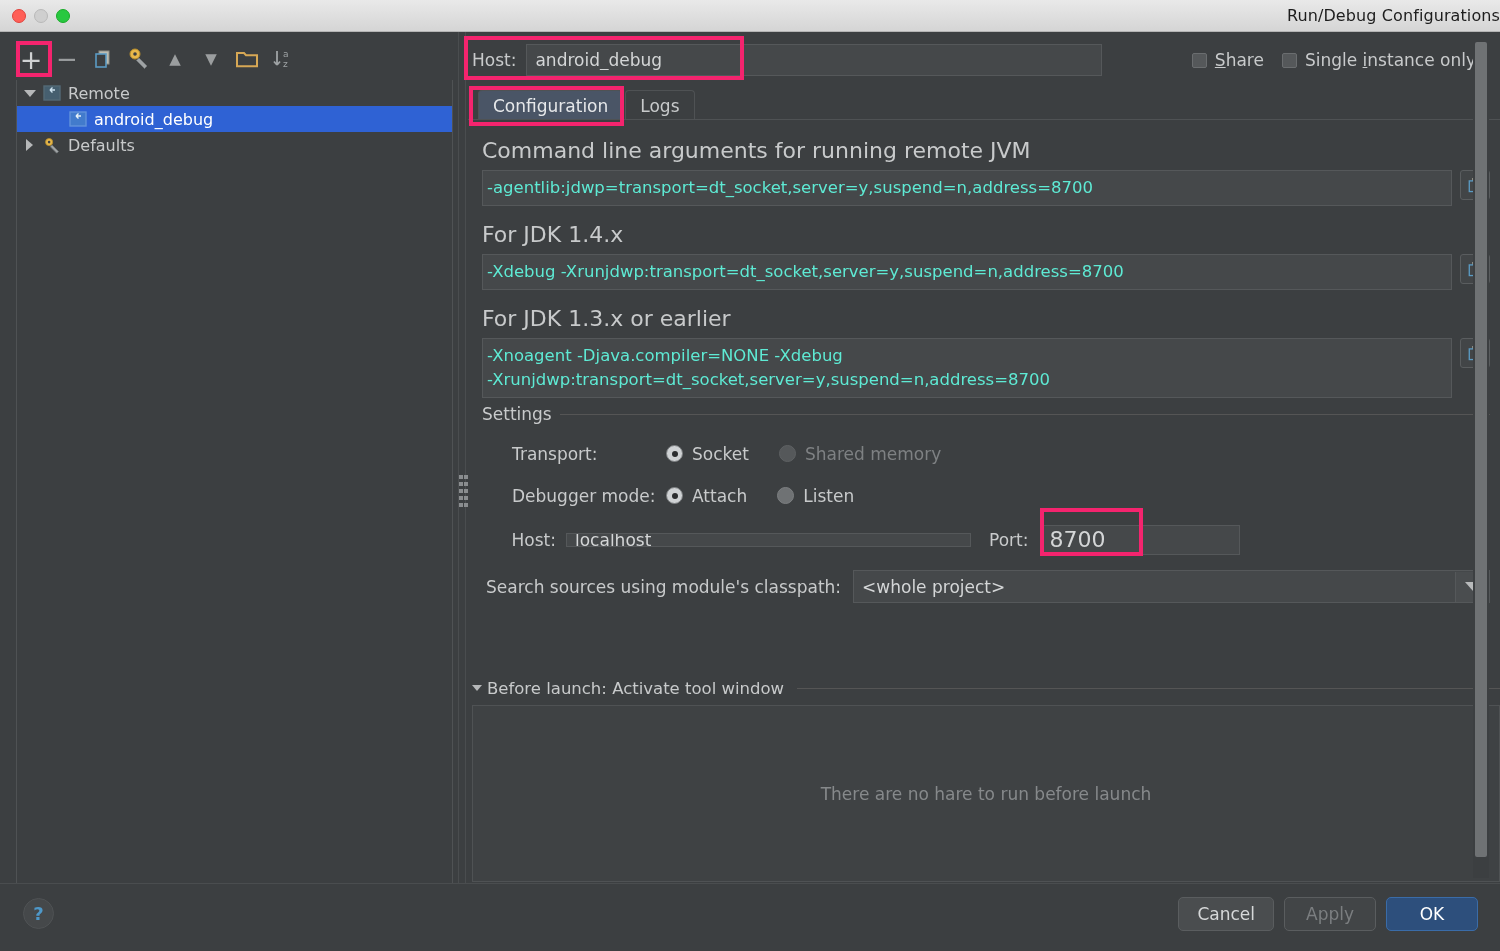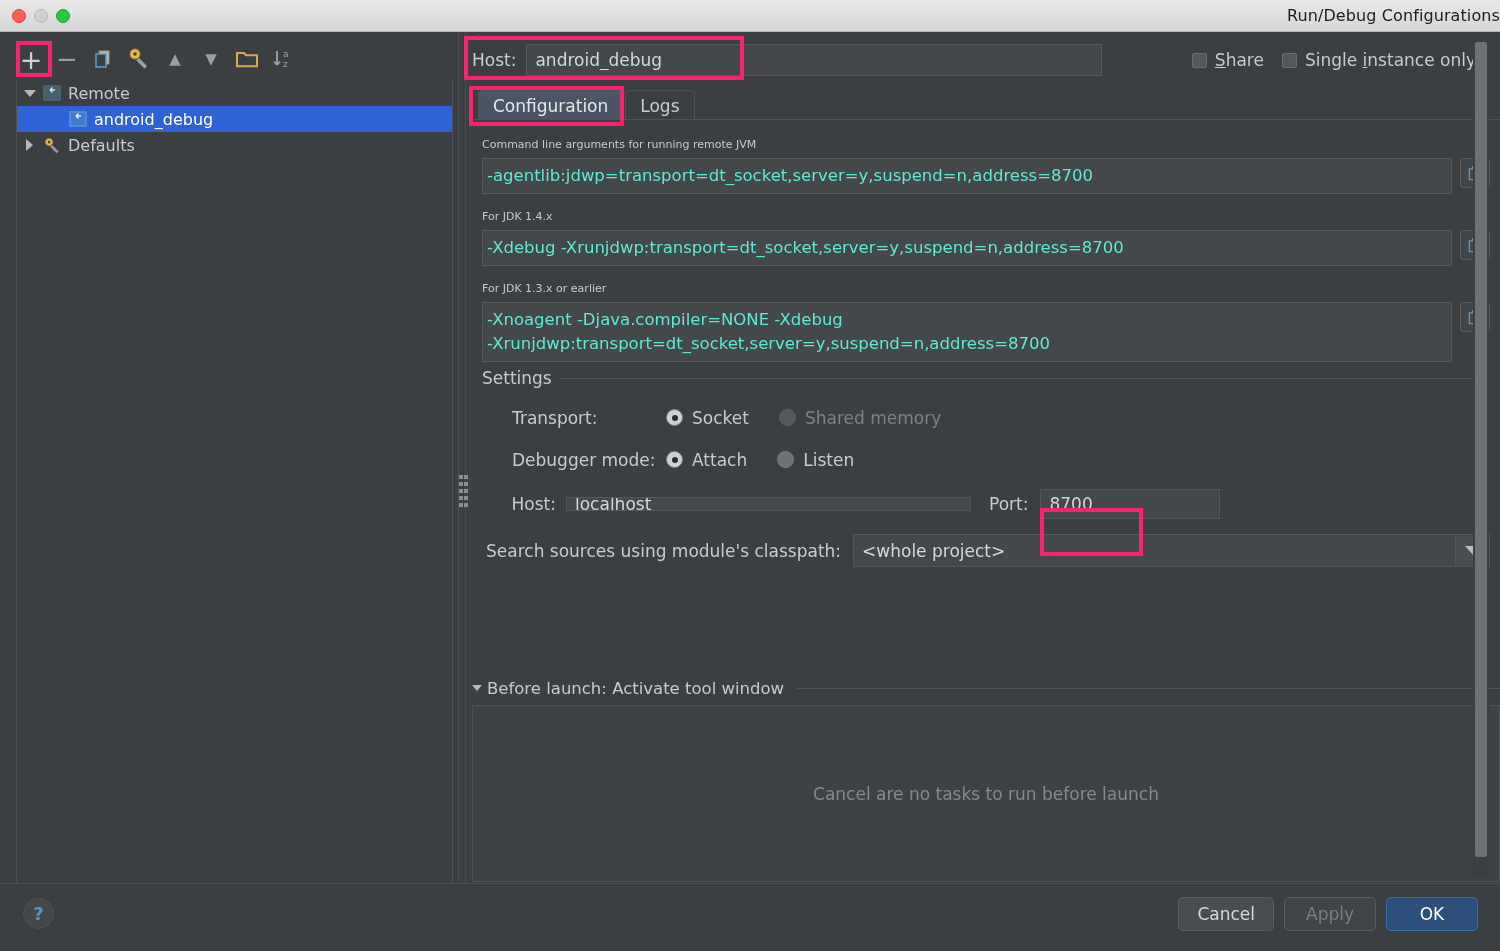--- a/index.html
+++ b/index.html
@@ -117,21 +117,21 @@
     border-radius: 4px 4px 0 0; background: #3c3f41;
     position: relative;
   }
   .tab.active { background: #4a5566; color: #e6e8ea; }
 
   .tabpanel {
     position: absolute; left: 0px; top: 87px; width: 1032px; height: 540px;
     border-top: 1px solid #4f5254;
     padding: 18px 10px 0 14px;
   }
-  .field-label { font-size: 11px; color: #c8cacb; margin-bottom: 7px; }
+  .field-label { font-size: 22px; color: #c8cacb; margin-bottom: 7px; }
   .field-row { display: flex; align-items: flex-start; gap: 8px; margin-bottom: 16px; }
   .ro-input {
     flex: 1 1 auto; background: #45484a; border: 1px solid #55585a;
     color: #5eead4; font-size: 16.5px; padding: 5px 4px;
     font-family: "DejaVu Sans", "Liberation Sans", sans-serif;
     line-height: 1.45; white-space: pre; overflow: hidden;
   }
   .copy-btn {
     flex: 0 0 auto; width: 30px; height: 30px; border: 1px solid #5a5d5f;
     border-radius: 3px; background: #424547;
@@ -161,22 +161,22 @@
 
   .host-row { display: flex; align-items: center; height: 46px; font-size: 17px; color: #c8cacb; }
   .host-label { width: 80px; text-align: right; padding-right: 10px; }
   .host-input {
     width: 405px; height: 14px; background: #45484a; border: 1px solid #55585a;
     color: #d4d6d7; font-size: 17px; padding: 0 8px;
     font-family: "DejaVu Sans", "Liberation Sans", sans-serif;
   }
   .port-label { padding: 0 12px 0 18px; }
   .port-input {
-    width: 180px; height: 30px; background: #45484a; border: 1px solid #55585a;
-    color: #d4d6d7; font-size: 17px; padding: 0 8px;
+    width: 200px; height: 30px; background: #45484a; border: 1px solid #55585a;
+    color: #d4d6d7; font-size: 22px; padding: 0 8px;
     font-family: "DejaVu Sans", "Liberation Sans", sans-serif;
   }
   .search-row { display: flex; align-items: center; height: 48px; font-size: 17px; color: #c8cacb; }
   .combo {
     margin-left: 12px; flex: 1 1 auto; height: 33px;
     background: #45484a; border: 1px solid #55585a;
     display: flex; align-items: center;
   }
   .combo-text { flex: 1 1 auto; padding: 0 8px; font-size: 17px; color: #d4d6d7; }
   .combo-arrow {
@@ -443,21 +443,21 @@
         </div>
       </div>
     </div>
 
     <div class="bl-header">
       <span class="bl-tri"></span>
       <span>Before launch: Activate tool window</span>
       <span class="bl-rule"></span>
     </div>
     <div class="bl-body">
-      <div class="bl-empty">Cancel are no tasks to run before launch</div>
+      <div class="bl-empty">There are no hare to run before launch</div>
     </div>
     <div class="bl-toolbar">
       <span style="font-size:22px;color:#aeb1b2;line-height:1;">+</span>
       <span style="font-size:21px;color:#85888a;line-height:1;">−</span>
       <span>
         <svg width="18" height="18" viewBox="0 0 18 18">
           <path d="M3 15 L4.5 11.5 L12.5 3.5 L14.5 5.5 L6.5 13.5 Z" fill="#8d9092" stroke="#75787a" stroke-width="1"></path>
         </svg>
       </span>
       <span style="font-size:13px;color:#85888a;line-height:1;">▲</span>

